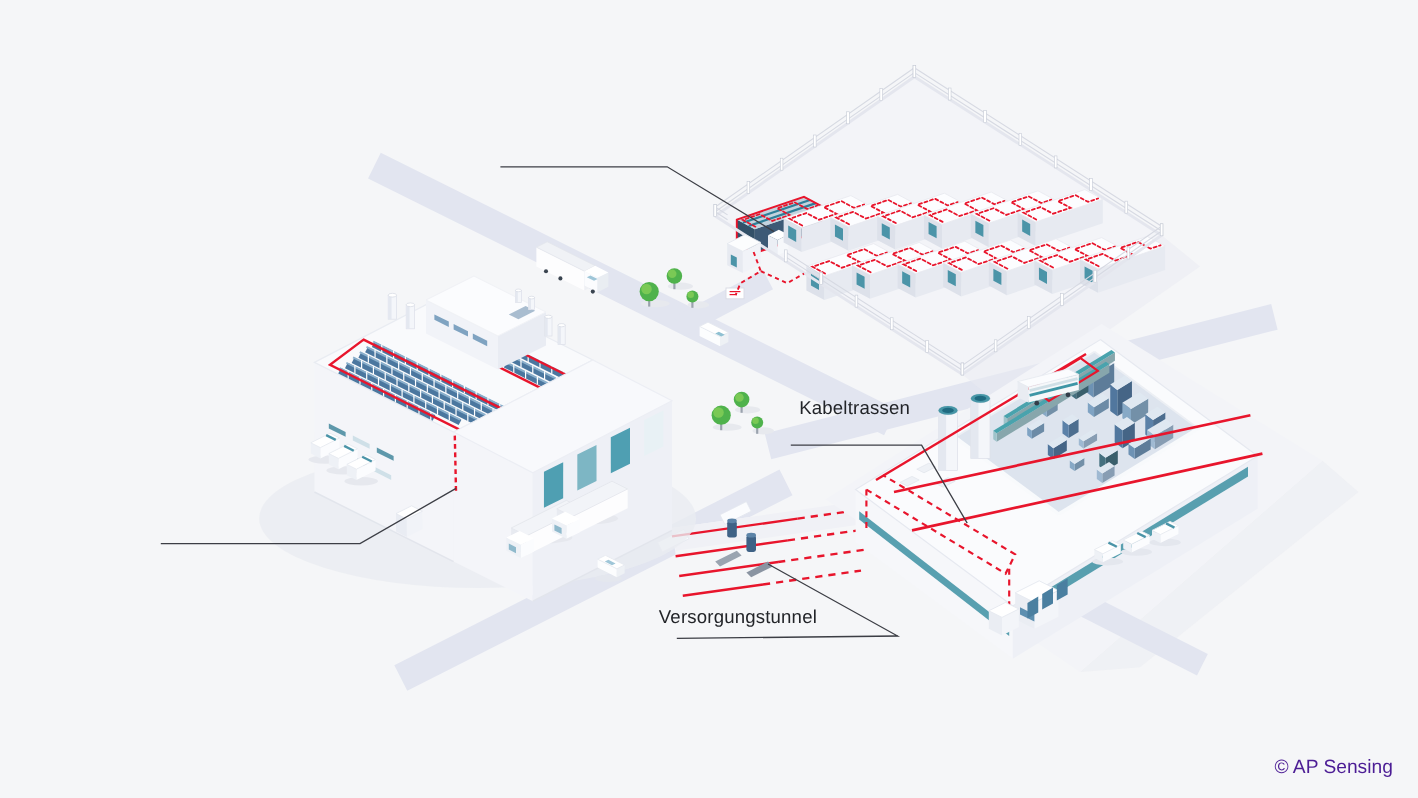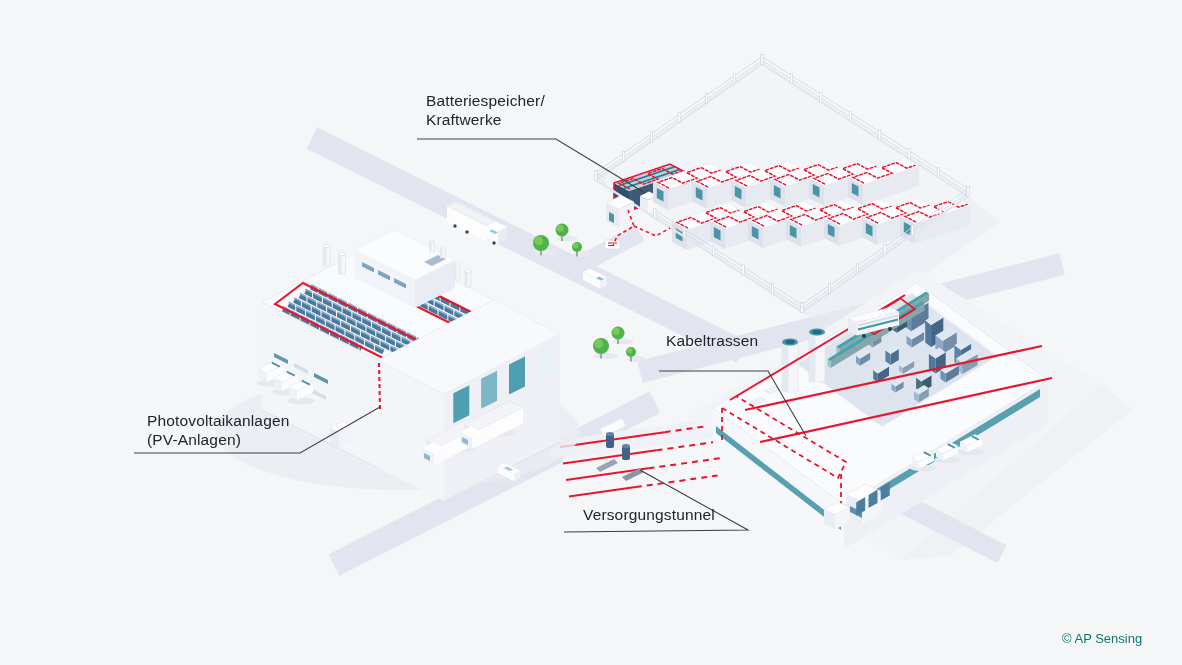--- a/index.html
+++ b/index.html
@@ -1,21 +1,21 @@
 <!DOCTYPE html>
 <html><head>
 <meta charset="utf-8">
 <style>
   html,body{margin:0;padding:0;background:#dfe1e6;}
   .stage{position:relative;width:1182px;height:665px;background:#f5f6f8;overflow:hidden;
          font-family:"Liberation Sans",sans-serif;}
   svg{position:absolute;left:0;top:0;}
   .lbl{position:absolute;font-size:15.5px;line-height:19px;font-weight:500;color:#222428;
        letter-spacing:.15px;white-space:nowrap;}
-  .copyright{position:absolute;font-size:13px;font-weight:400;color:#0f766e;white-space:nowrap;}
+  .copyright{position:absolute;font-size:16px;font-weight:400;color:#4c1d95;white-space:nowrap;}
 </style>
 </head>
 <body>
 
 <div class="stage">
   <svg id="scene" width="1182" height="665" viewBox="0 0 1182 665">
       <rect x="0" y="0" width="1182" height="665" fill="#f5f6f8"></rect>
       <g>
         <polygon fill="#e2e5f0" points="306.7,148.7 736.7,362.7 747.3,341.3 317.3,127.3"></polygon>
         <polygon fill="#e2e5f0" points="570.2,280.0 644.2,241.0 635.8,225.0 561.8,264.0"></polygon>
@@ -627,32 +627,24 @@
         </g>
       </g>
       <g>
         <path stroke="#3c3e45" stroke-width="1.1" d="M417,139 L556,139 L645,193" fill="none"></path>
         <path stroke="#3c3e45" stroke-width="1.1" d="M659,371 L768,371 L806,436" fill="none"></path>
         <path stroke="#3c3e45" stroke-width="1.1" d="M134,453 L300,453 L380,407" fill="none"></path>
         <path stroke="#3c3e45" stroke-width="1.1" d="M564,532 L748,530 L640,470" fill="none"></path>
       </g>
     </svg>
 
-  <div class="lbl" style="left:426px;top:91px">
-    <span>Batteriespeicher/</span><br>
-    <span>Kraftwerke</span>
-  </div>
 
   <div class="lbl" style="left:666px;top:331px">
     <span>Kabeltrassen</span>
   </div>
 
-  <div class="lbl" style="left:147px;top:411px">
-    <span>Photovoltaikanlagen</span><br>
-    <span>(PV-Anlagen)</span>
-  </div>
 
-  <div class="lbl" style="left:583px;top:505px">
+  <div class="lbl" style="left:549px;top:505px">
     <span>Versorgungstunnel</span>
   </div>
 
   <div class="copyright" style="left:1062px;top:631px">© AP Sensing</div>
 </div>
 
 </body></html>

